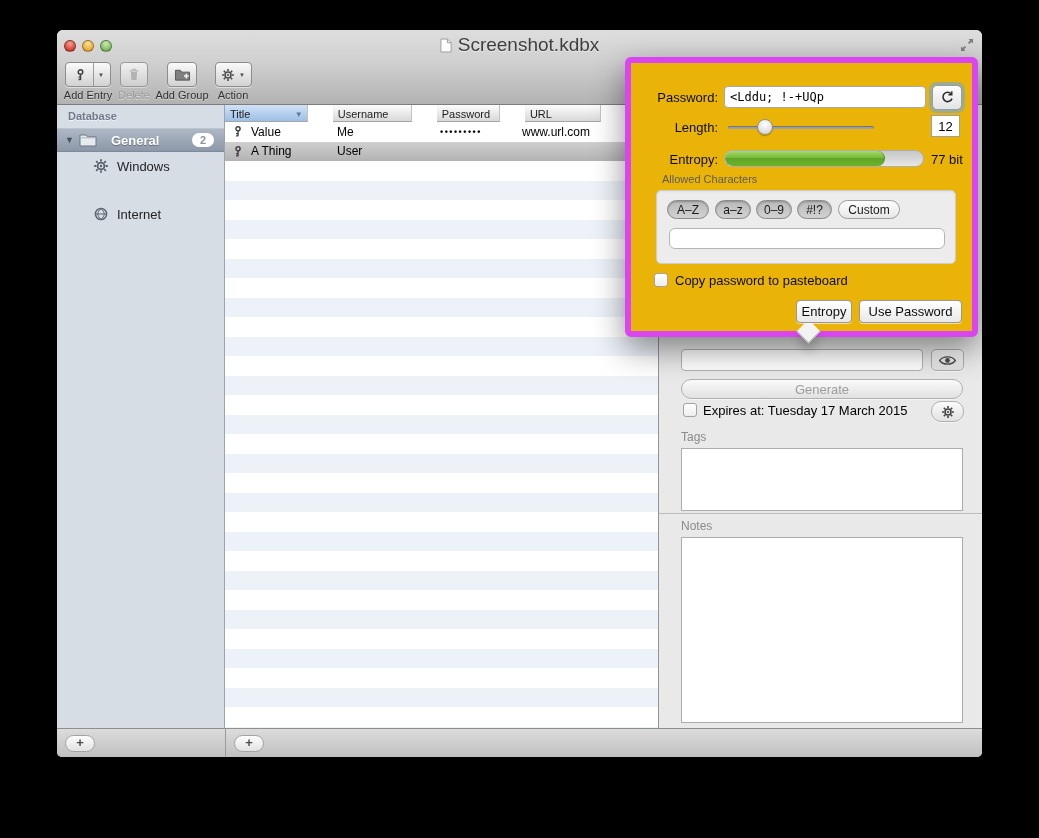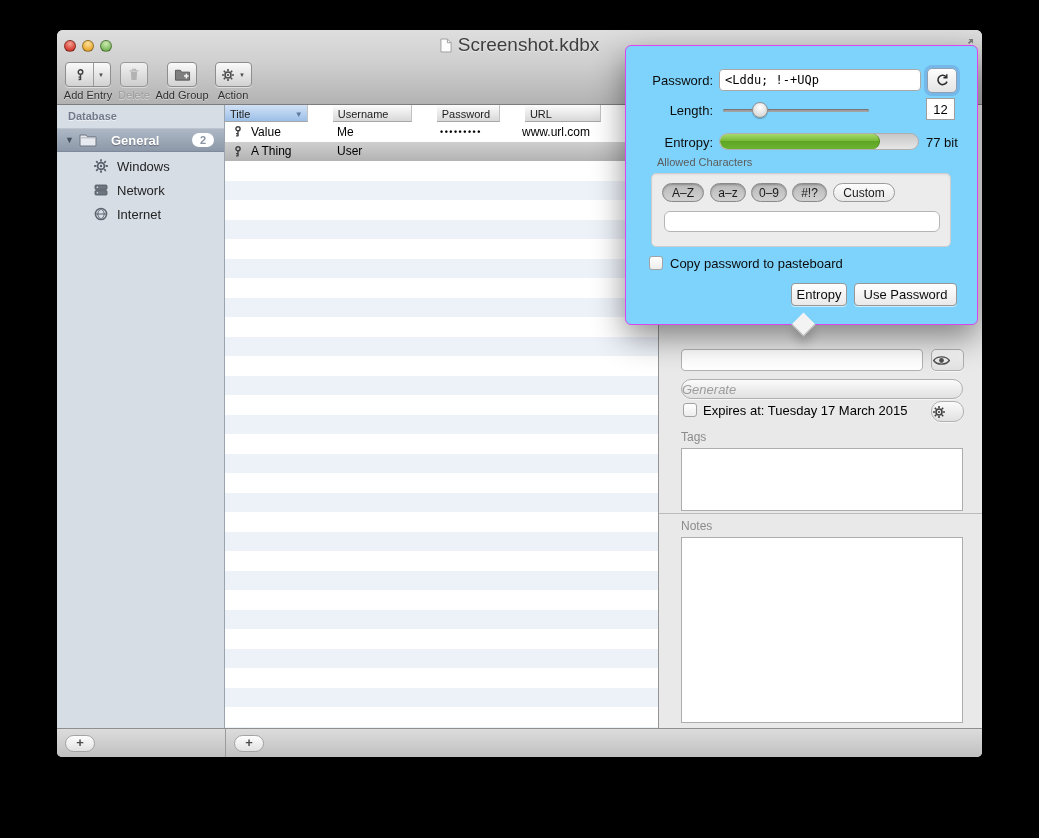--- a/index.html
+++ b/index.html
@@ -97,44 +97,43 @@
   
   .details { position:absolute; left:601px; top:0; width:324px; height:623px;
     background:#e9e9e9; border-left:1px solid #949494; }
   .txt-field { background:#fff; border:1px solid #b2b2b2; border-radius:4px;
     font-size:13px; padding:0 6px; outline:none; font-family:"Liberation Sans",sans-serif; }
   .sq-field  { background:#fff; border:1px solid #adadad; border-radius:0;
     font-size:13px; padding:2px 4px; outline:none; resize:none; font-family:"Liberation Sans",sans-serif; }
   .pill-btn {
     background:linear-gradient(180deg,#fbfbfb,#e1e1e1);
     border:1px solid #b0b0b0; border-radius:10px;
-    display:flex; align-items:center; justify-content:flex-start;
+    display:flex; align-items:center; justify-content:center;
     box-shadow:0 1px 0 rgba(255,255,255,.6);
-    font-style:italic;
   }
   .generate { color:#9d9d9d; font-size:13px; }
   .checkbox { width:14px; height:14px; border:1px solid #a3a3a3; border-radius:3px;
     background:linear-gradient(180deg,#ffffff,#ededed);
     display:flex; align-items:center; justify-content:center;
     font-size:11px; font-weight:bold; color:#17396b; }
   .fld-label { font-size:12px; color:#8b8b8b; }
   .divider-h { height:1px; background:#bcbcbc; }
 
   
   .bottombar { position:absolute; left:0; top:698px; width:100%; height:29px;
     background:linear-gradient(180deg,#dcdcdc,#c0c0c0); border-top:1px solid #8f8f8f; }
   .bb-split { position:absolute; left:168px; top:0; width:1px; height:100%; background:#9b9b9b; }
   .plus-btn { position:absolute; top:6px; width:30px; height:17px; border-radius:9px;
     background:linear-gradient(180deg,#fdfdfd,#e2e2e2); border:1px solid #a3a3a3;
     color:#4c4c4c; font-size:13px; font-weight:bold; line-height:14px; text-align:center; }
 
   
   .popover {
-    position:absolute; left:568px; top:15px; width:353px; height:280px;
-    background:#7dd3fc; border:1px solid #d946ef; border-radius:6px;
+    position:absolute; left:568px; top:27px; width:353px; height:280px;
+    background:#eab308; border:6px solid #d946ef; border-radius:6px;
     box-shadow:0 12px 32px rgba(0,0,0,.45);
     z-index:20;
   }
   .po-tail { position:absolute; left:169px; bottom:-9px; width:17px; height:17px;
     background:#f3f3f3; transform:rotate(45deg);
     border-right:1px solid #b5b5b5; border-bottom:1px solid #b5b5b5;
     box-shadow:6px 6px 10px rgba(0,0,0,.18); }
   .po-label { position:absolute; width:87px; text-align:right; font-size:13px; color:#0c0c0c; }
   .po-field { position:absolute; left:93px; width:202px; height:22px;
     background:#fff; border:1px solid #a8a8a8; border-radius:4px;
@@ -283,33 +282,20 @@
               <g stroke="#5a616b" stroke-width="1.8" fill="none">
                 <circle cx="8" cy="8" r="3.4"></circle>
                 <path d="M8 1.2v2.2M8 12.6v2.2M1.2 8h2.2M12.6 8h2.2M3.2 3.2l1.6 1.6M11.2 11.2l1.6 1.6M12.8 3.2l-1.6 1.6M4.8 11.2l-1.6 1.6"></path>
               </g>
               <circle cx="8" cy="8" r="1.2" fill="#5a616b"></circle>
             </svg>
         </span>
         <span class="lbl">Windows</span>
       </div>
 
-      <div class="sb-item" style="top:73px;">
-        <span class="ico">
-          <svg width="16" height="16" viewBox="0 0 16 16">
-              <g fill="#6e7680" stroke="#4d545c" stroke-width=".8">
-                <rect x="2" y="3" width="12" height="4.4" rx="1"></rect>
-                <rect x="2" y="8.6" width="12" height="4.4" rx="1"></rect>
-              </g>
-              <circle cx="4.4" cy="5.2" r=".8" fill="#d9dee5"></circle>
-              <circle cx="4.4" cy="10.8" r=".8" fill="#d9dee5"></circle>
-            </svg>
-        </span>
-        <span class="lbl">Network</span>
-      </div>
 
       <div class="sb-item" style="top:97px;">
         <span class="ico">
           <svg width="16" height="16" viewBox="0 0 16 16" fill="none" stroke="#5d646e">
               <circle cx="8" cy="8" r="5.6" stroke-width="1.5"></circle>
               <path d="M2.6 8h10.8M8 2.6c-4.2 3.4-4.2 7.4 0 10.8M8 2.6c4.2 3.4 4.2 7.4 0 10.8" stroke-width="1"></path>
             </svg>
         </span>
         <span class="lbl">Internet</span>
       </div>

